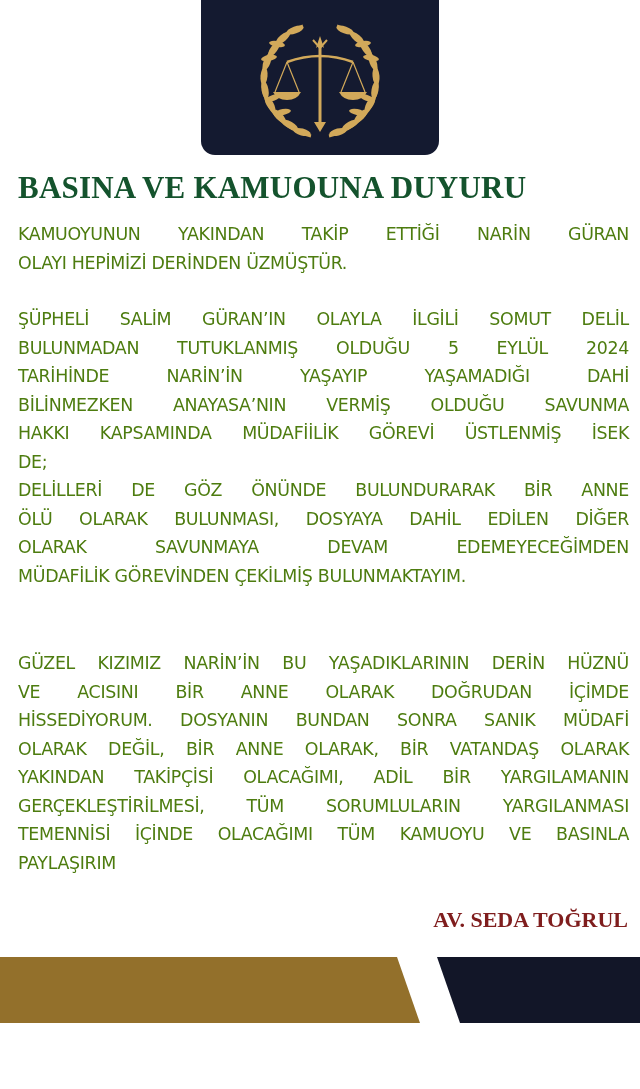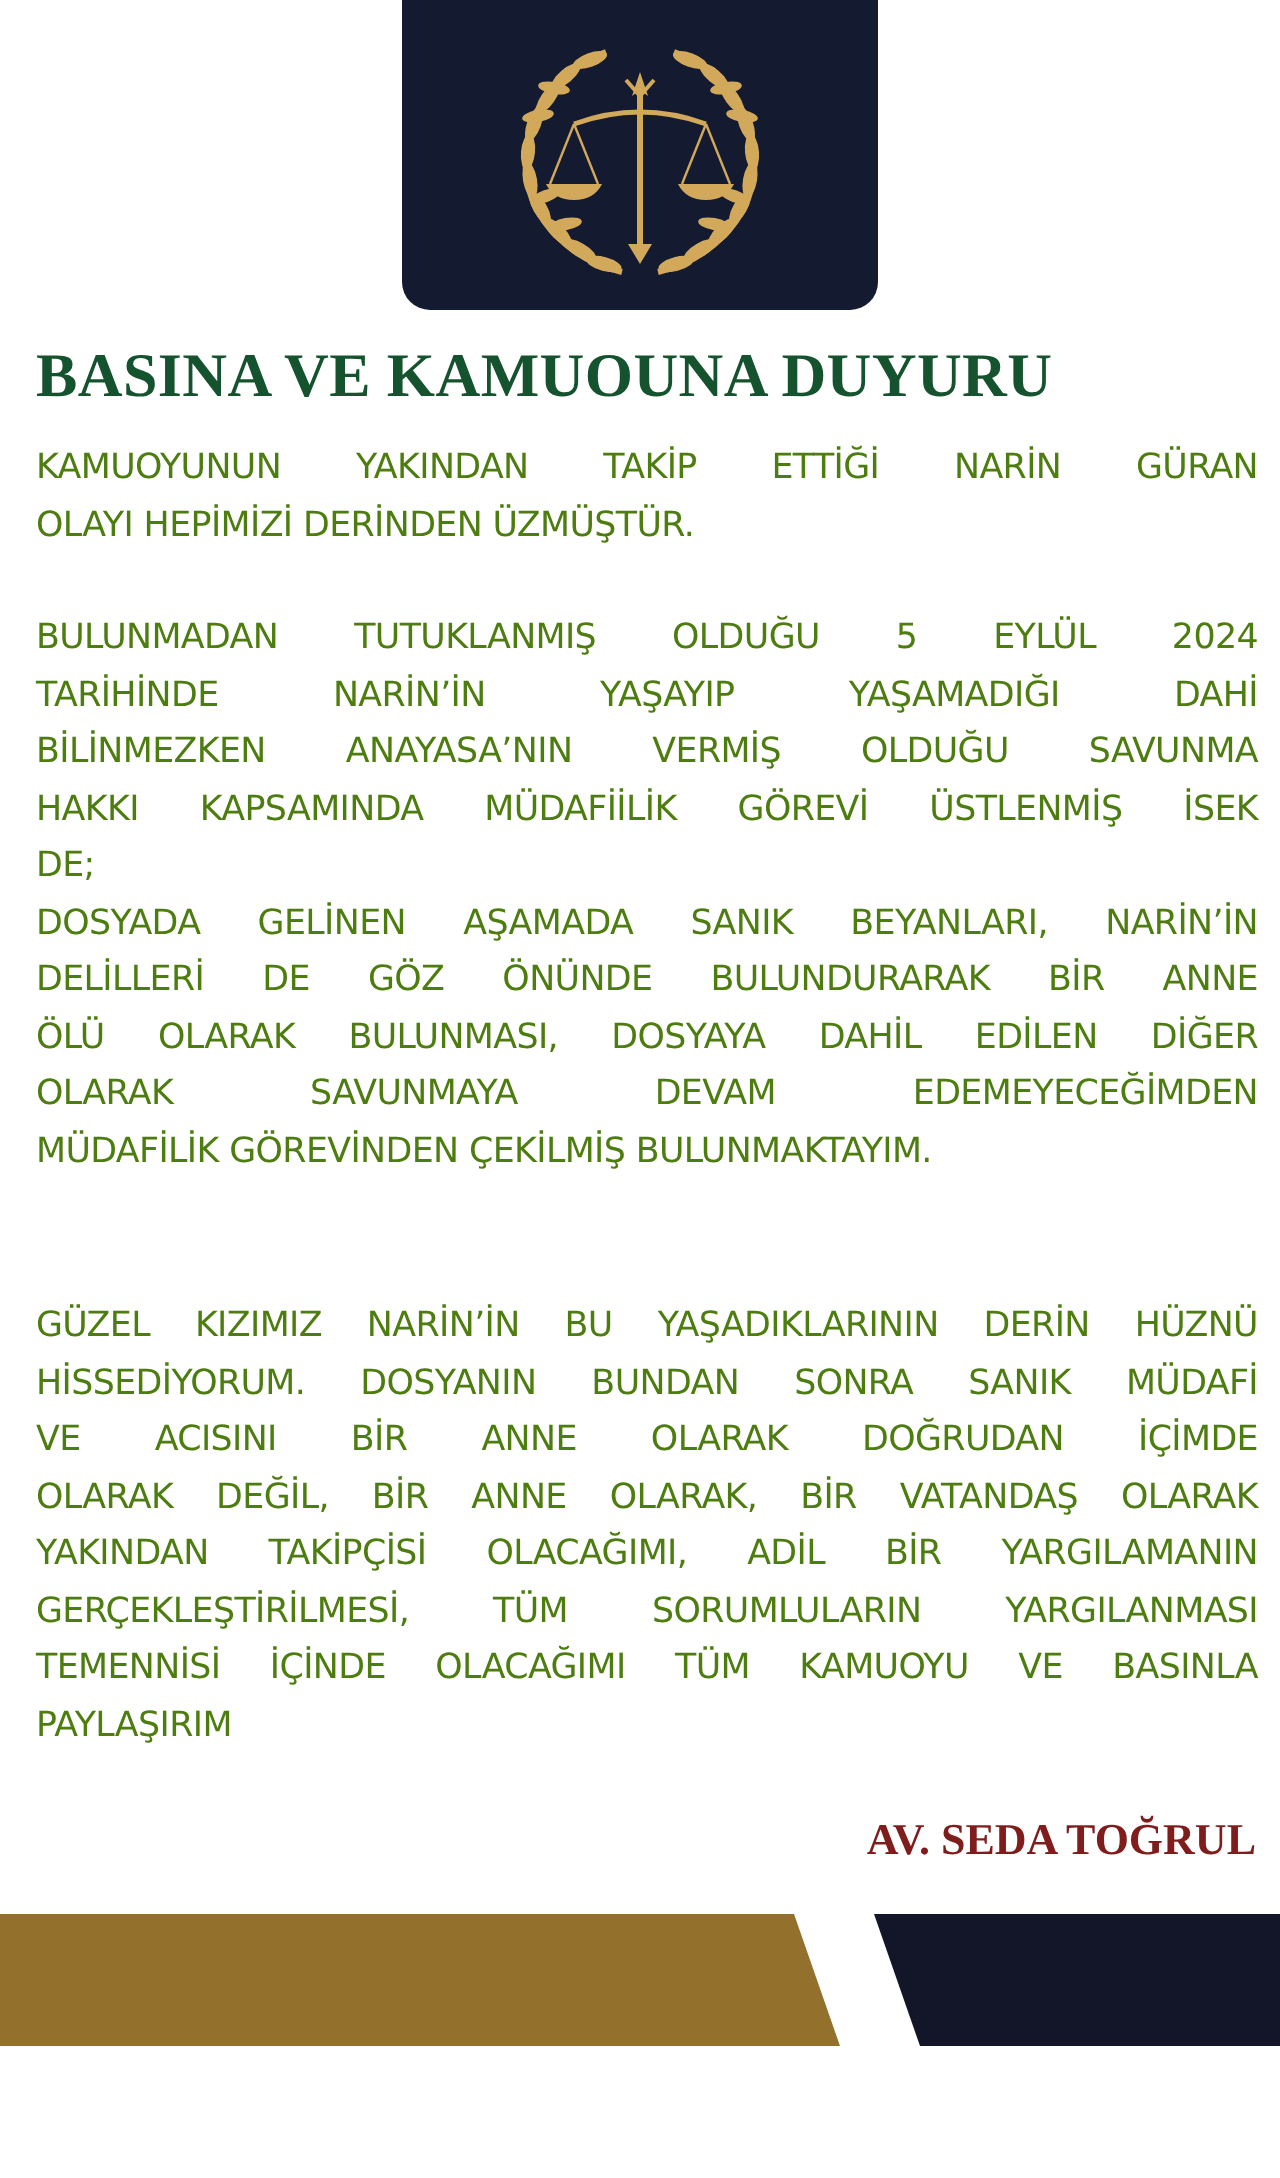--- a/index.html
+++ b/index.html
@@ -76,36 +76,36 @@
 </div>
 
 <div class="title">BASINA VE KAMUOUNA DUYURU</div>
 
 <div class="body p1">
   <span class="line">KAMUOYUNUN YAKINDAN TAKİP ETTİĞİ NARİN GÜRAN</span>
   <span class="line last">OLAYI HEPİMİZİ DERİNDEN ÜZMÜŞTÜR.</span>
 </div>
 
 <div class="body p2">
+  <span class="line">ŞÜPHELİ SALİM GÜRAN’IN OLAYLA İLGİLİ SOMUT DELİL</span>
   <span class="line">BULUNMADAN TUTUKLANMIŞ OLDUĞU 5 EYLÜL 2024</span>
   <span class="line">TARİHİNDE NARİN’İN YAŞAYIP YAŞAMADIĞI DAHİ</span>
   <span class="line">BİLİNMEZKEN ANAYASA’NIN VERMİŞ OLDUĞU SAVUNMA</span>
   <span class="line">HAKKI KAPSAMINDA MÜDAFİİLİK GÖREVİ ÜSTLENMİŞ İSEK</span>
   <span class="line last">DE;</span>
-  <span class="line">DOSYADA GELİNEN AŞAMADA  SANIK BEYANLARI, NARİN’İN</span>
   <span class="line">DELİLLERİ DE GÖZ ÖNÜNDE BULUNDURARAK BİR ANNE</span>
   <span class="line">ÖLÜ OLARAK BULUNMASI, DOSYAYA DAHİL EDİLEN DİĞER</span>
   <span class="line">OLARAK SAVUNMAYA DEVAM EDEMEYECEĞİMDEN</span>
   <span class="line last">MÜDAFİLİK GÖREVİNDEN ÇEKİLMİŞ BULUNMAKTAYIM.</span>
 </div>
 
 <div class="body p3">
   <span class="line">GÜZEL KIZIMIZ NARİN’İN BU YAŞADIKLARININ DERİN HÜZNÜ</span>
+  <span class="line">VE ACISINI BİR ANNE OLARAK DOĞRUDAN İÇİMDE</span>
   <span class="line">HİSSEDİYORUM. DOSYANIN BUNDAN SONRA SANIK MÜDAFİ</span>
-  <span class="line">VE ACISINI BİR ANNE OLARAK DOĞRUDAN İÇİMDE</span>
   <span class="line">OLARAK DEĞİL, BİR ANNE OLARAK, BİR VATANDAŞ OLARAK</span>
   <span class="line">YAKINDAN TAKİPÇİSİ OLACAĞIMI, ADİL BİR YARGILAMANIN</span>
   <span class="line">GERÇEKLEŞTİRİLMESİ, TÜM SORUMLULARIN YARGILANMASI</span>
   <span class="line">TEMENNİSİ İÇİNDE OLACAĞIMI TÜM KAMUOYU VE BASINLA</span>
   <span class="line last">PAYLAŞIRIM</span>
 </div>
 
 <div class="signature">AV. SEDA TOĞRUL</div>
 
 <div class="band-gold"></div>

